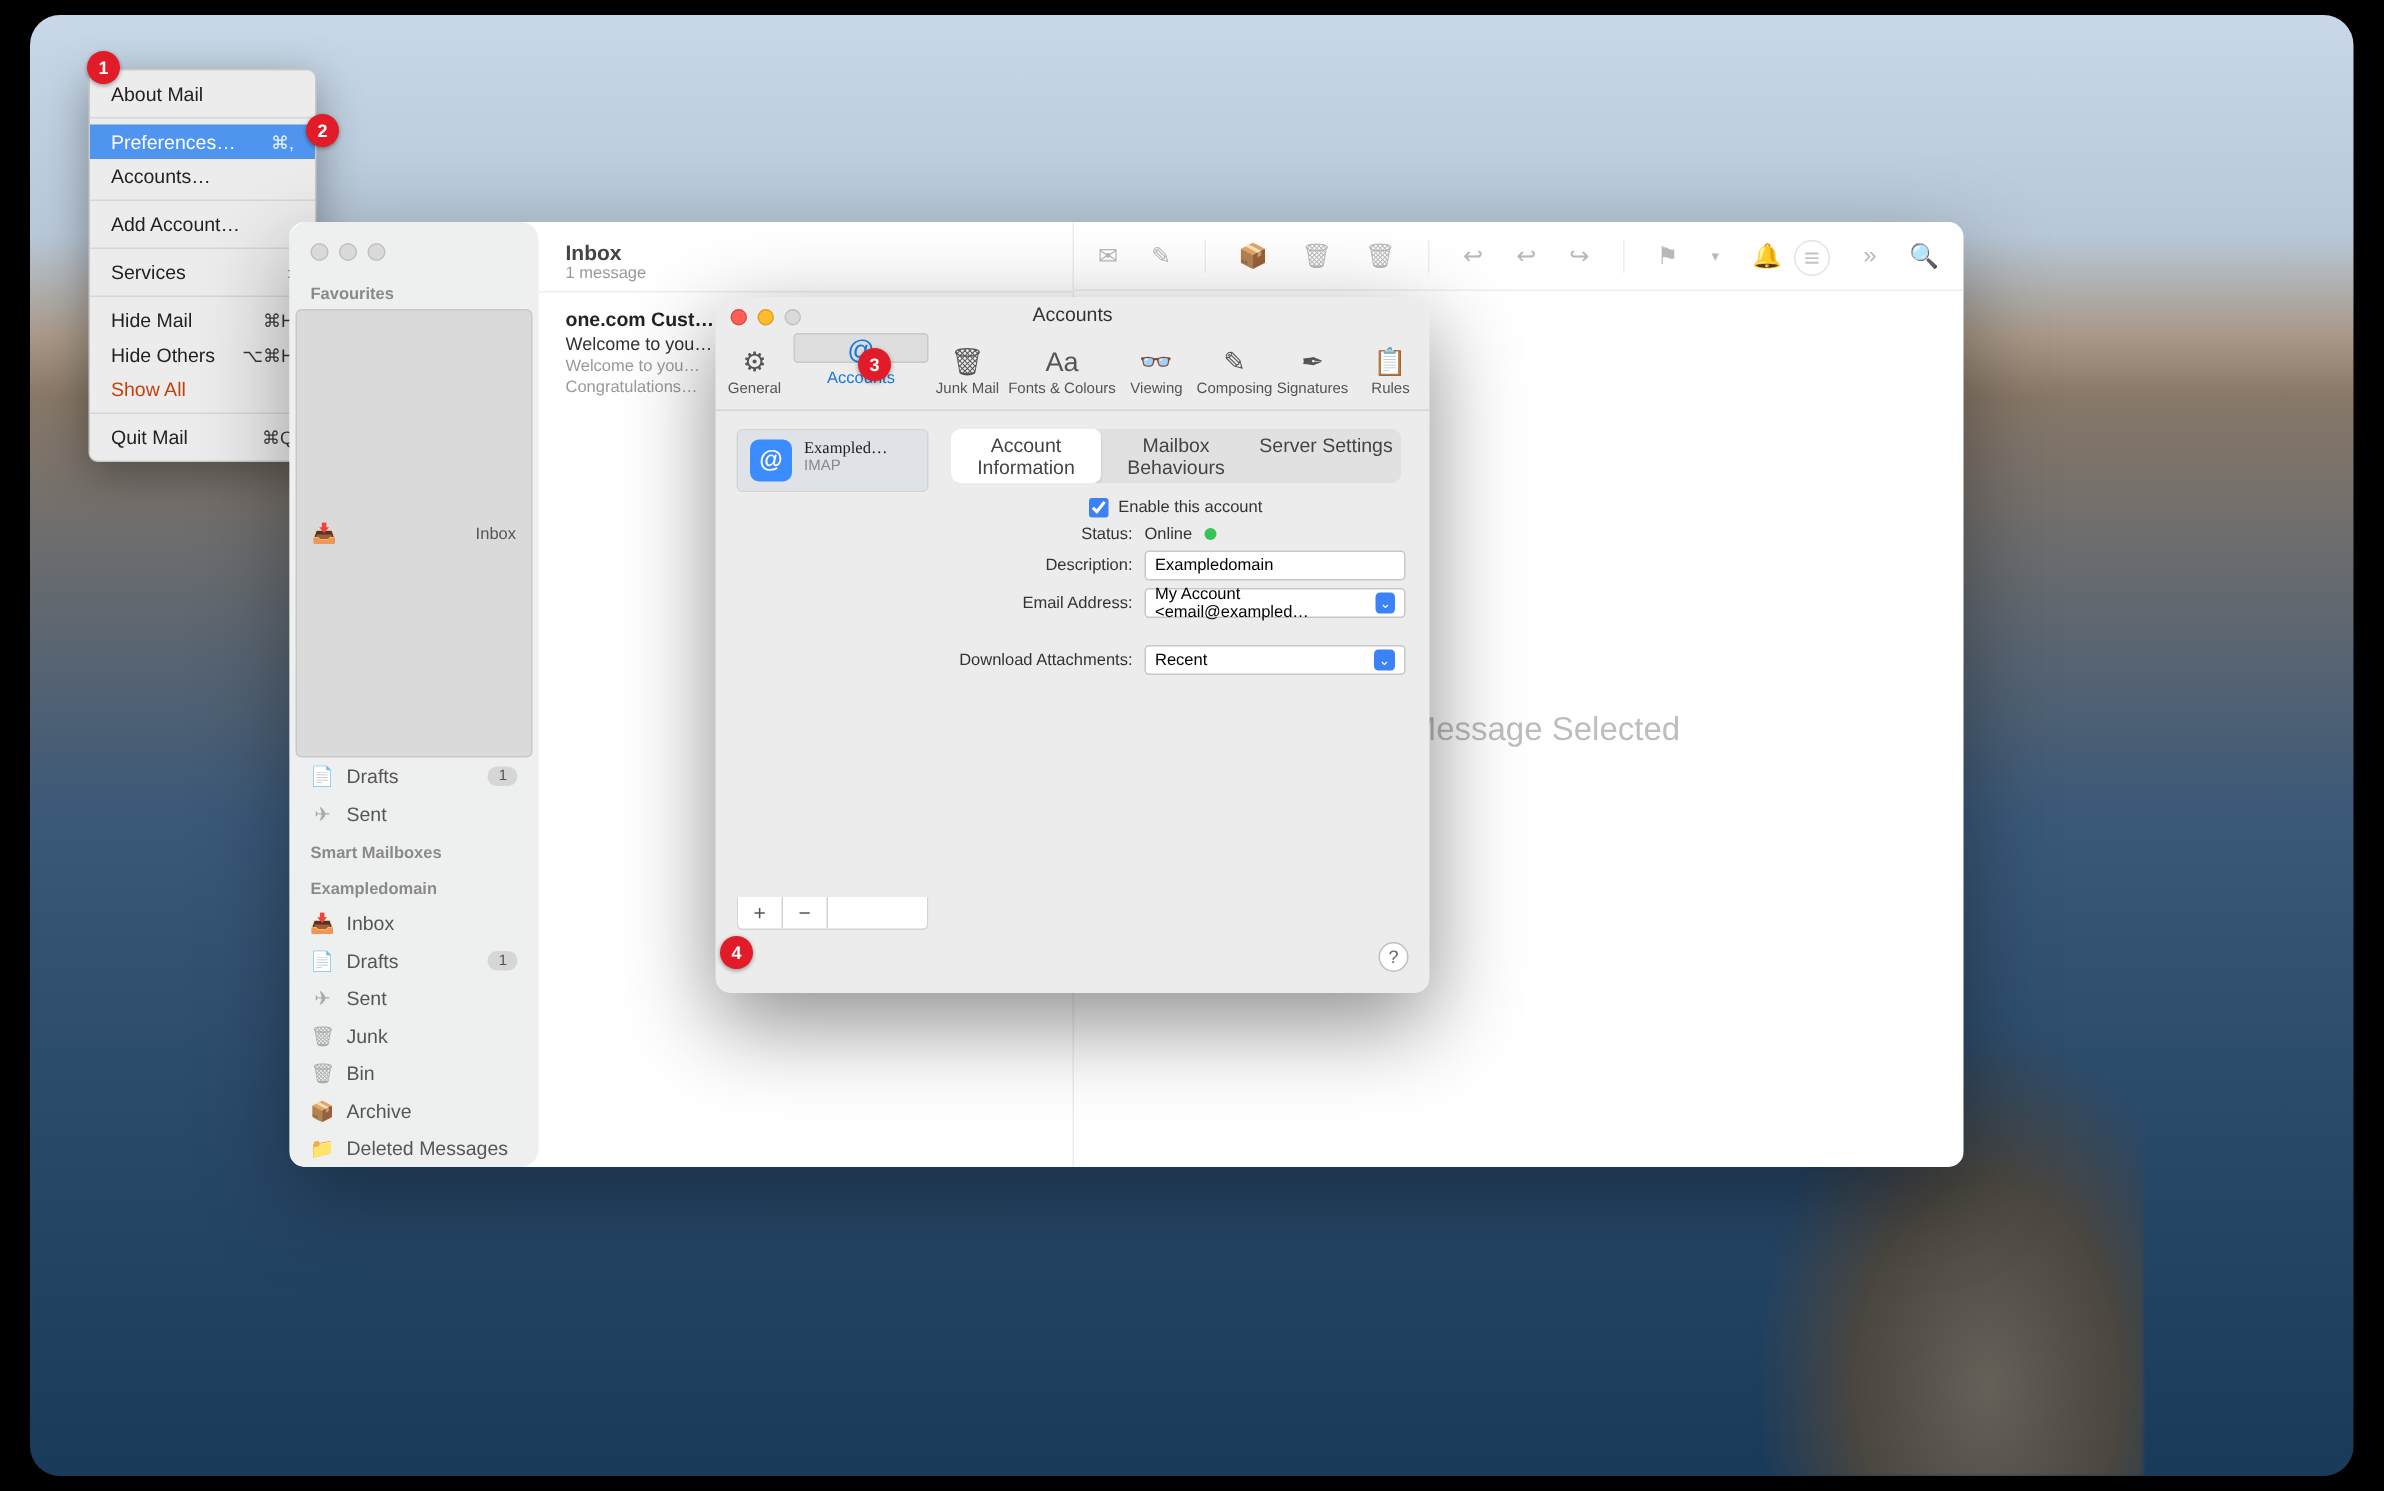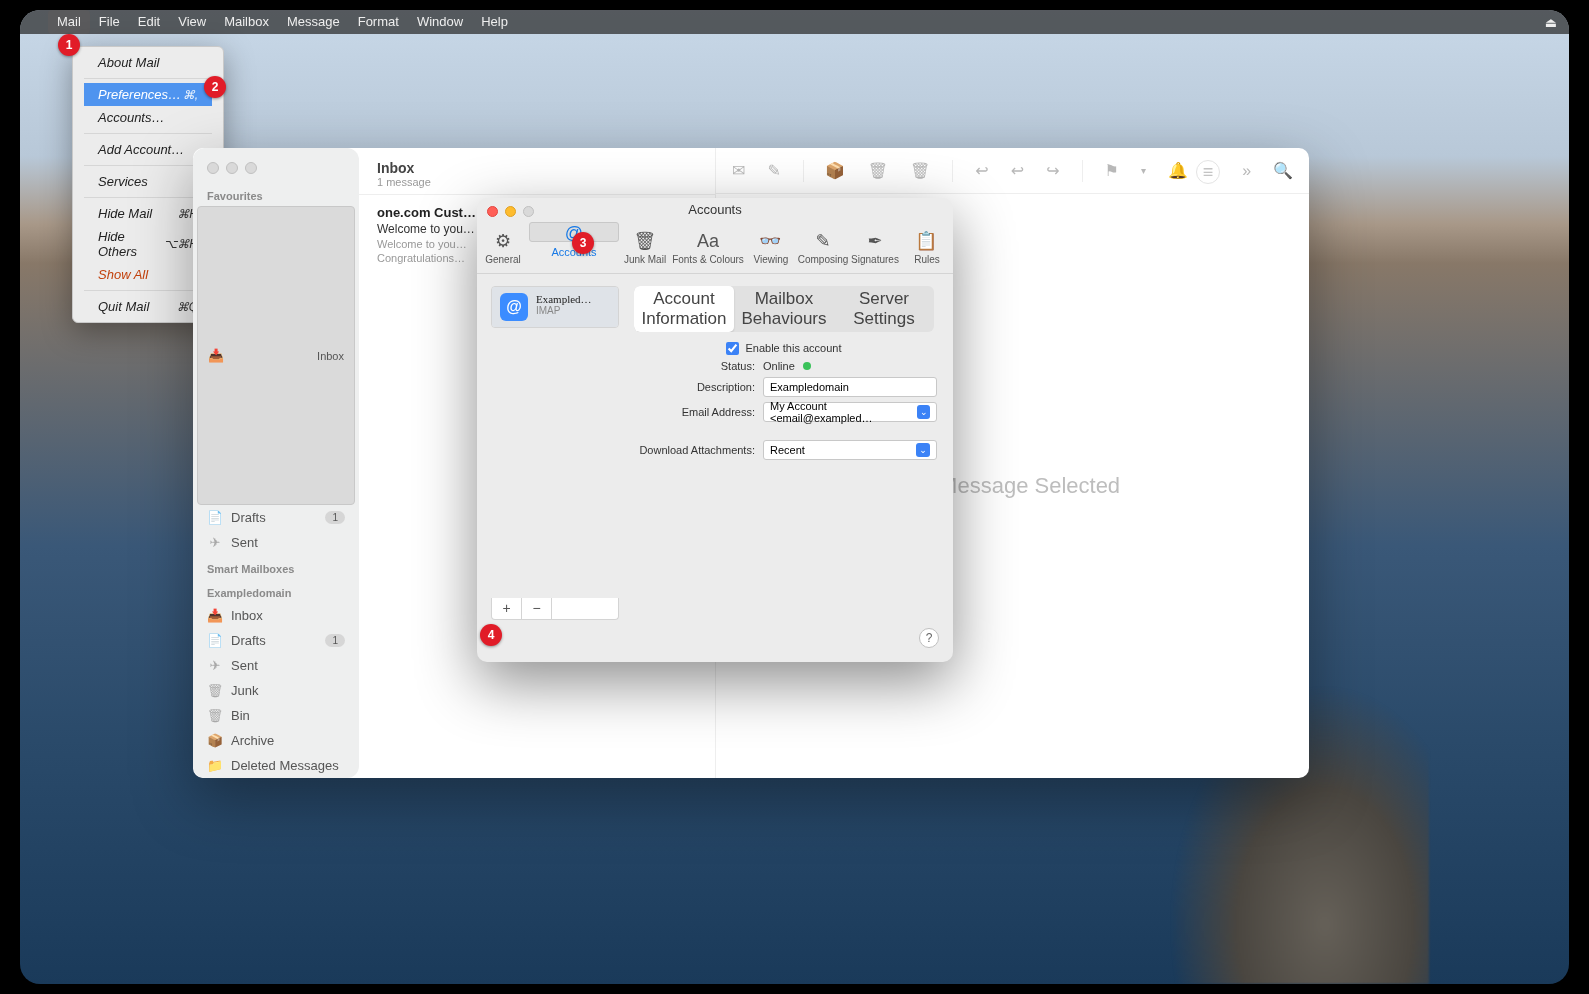--- a/index.html
+++ b/index.html
@@ -10,21 +10,21 @@
 .rocks { position: absolute; right: 140px; bottom: 0; width: 260px; height: 300px; background: radial-gradient(ellipse at 60% 80%, #656058 0%, #4a4640 40%, transparent 70%); filter: blur(1px); }
 
 
 .menubar { position: absolute; left: 0; top: 0; width: 100%; height: 24px; background: rgba(40,40,40,.72); display: flex; align-items: center; padding: 0 12px; color: #eee; font-size: 13px; }
 .menubar .apple { width: 16px; text-align: center; }
 .menubar .mi { padding: 0 9px; height: 24px; line-height: 24px; cursor: default; }
 .menubar .mi.active { background: #5a5a5c; border-radius: 4px; }
 .menubar .right { margin-left: auto; display: flex; align-items: center; gap: 10px; }
 
 
-.dropdown { position: absolute; left: 52px; top: 36px; width: 152px; background: #ececec; border: 1px solid #c9c9c9; border-radius: 6px; box-shadow: 0 8px 30px rgba(0,0,0,.35); padding: 4px 11px; font-size: 13px; color: #222; font-style: italic; }
+.dropdown { position: absolute; left: 39px; top: 36px; width: 152px; background: #ececec; border: 1px solid #c9c9c9; border-radius: 6px; box-shadow: 0 8px 30px rgba(0,0,0,.35); padding: 4px 0; font-size: 13px; color: #222; }
 .dd-item { padding: 4px 14px; display: flex; justify-content: space-between; align-items: center; }
 .dd-item.hl { background: #4f94ef; color: #fff; }
 .dd-item.dim { color: #c2410c; }
 .dd-sep { height: 1px; background: #d6d6d6; margin: 4px 0; }
 .sc { font-size: 12px; opacity: .9; }
 
 
 .mailwin { position: absolute; left: 173px; top: 138px; width: 1116px; height: 630px; background: #fff; border-radius: 10px; box-shadow: 0 20px 60px rgba(0,0,0,.35); display: flex; overflow: hidden; }
 .sidebar { width: 166px; background: #eeefef; display: flex; flex-direction: column; font-size: 13px; border-radius: 12px; }
 .traffic { display: flex; gap: 7px; padding: 14px 14px 8px; }
@@ -68,21 +68,21 @@
 .acct-list { width: 128px; margin: 12px 6px 42px 14px; background: #fff; border: 1px solid #d4d4d4; border-radius: 4px; overflow: hidden; }
 .acct-row { display: flex; gap: 8px; padding: 6px 8px; background: #dfe3e8; }
 .acct-ico { width: 28px; height: 28px; background: #3b8cff; border-radius: 6px; display: flex; align-items: center; justify-content: center; color: #fff; font-weight: 700; font-size: 16px; }
 .acct-txt .nm { font-size: 11px; color: #222; white-space: nowrap; overflow: hidden; text-overflow: ellipsis; width: 72px; font-family: Liberation Serif, serif; }
 .acct-txt .tp { font-size: 10px; color: #888; }
 .acct-foot { position: absolute; left: 14px; bottom: 42px; width: 128px; height: 22px; display: flex; border: 1px solid #d4d4d4; border-top: none; background: #fff; border-radius: 0 0 4px 4px; }
 .acct-foot div { width: 30px; border-right: 1px solid #d4d4d4; text-align: center; line-height: 20px; color: #555; font-size: 14px; }
 .acct-foot div:last-child { border-right: none; flex: 1; }
 
 .acct-detail { flex: 1; padding: 12px 16px 12px 6px; position: relative; }
-.seg { display: flex; margin: 0 auto 10px; width: 300px; background: #e1e1e1; border-radius: 6px; overflow: hidden; font-size: 17px; justify-content: flex-end; }
+.seg { display: flex; margin: 0 auto 10px; width: 300px; background: #e1e1e1; border-radius: 6px; overflow: hidden; font-size: 13px; justify-content: flex-end; }
 .seg div { flex: 1; text-align: center; padding: 3px 0; color: #444; }
 .seg .on { background: #fff; border-radius: 5px; box-shadow: 0 1px 2px rgba(0,0,0,.15); }
 .frow { display: flex; align-items: center; margin: 5px 0; }
 .frow label { width: 132px; text-align: right; padding-right: 8px; color: #333; font-size: 11px; }
 .frow .val { font-size: 11px; color: #333; }
 .sdot { width: 8px; height: 8px; border-radius: 50%; background: #3ac25a; display: inline-block; margin-left: 8px; }
 .inp { flex: 1; height: 20px; border: 1px solid #c8c8c8; background: #fff; border-radius: 3px; padding: 0 6px; font-size: 11px; }
 .sel { flex: 1; height: 20px; border: 1px solid #c8c8c8; background: #fff; border-radius: 3px; padding: 0 6px; font-size: 11px; display: flex; align-items: center; justify-content: space-between; }
 .sel .chv { width: 14px; height: 14px; background: #3b82f6; border-radius: 3px; color: #fff; font-size: 9px; display: flex; align-items: center; justify-content: center; }
 .chk { display: flex; align-items: flex-start; gap: 6px; font-size: 11px; color: #333; }
@@ -91,35 +91,20 @@
 
 
 .badge { position: absolute; width: 22px; height: 22px; border-radius: 50%; background: #e11c28; color: #fff; font-size: 12px; font-weight: 700; display: flex; align-items: center; justify-content: center; box-shadow: 0 1px 3px rgba(0,0,0,.4); z-index: 99; }
 </style>
 </head>
 <body>
 
 <div class="screen">
   <div class="rocks"></div>
 
-  <div class="menubar">
-    <span class="apple"></span>
-    <span class="mi active">Mail</span>
-    <span class="mi">File</span>
-    <span class="mi">Edit</span>
-    <span class="mi">View</span>
-    <span class="mi">Mailbox</span>
-    <span class="mi">Message</span>
-    <span class="mi">Format</span>
-    <span class="mi">Window</span>
-    <span class="mi">Help</span>
-    <div class="right">
-        <span>⏏</span>
-      </div>
-  </div>
 
   <div class="dropdown">
     <div class="dd-item">
         <span>About Mail</span>
       </div>
     <div class="dd-sep"></div>
     <div class="dd-item hl">
         <span>Preferences…</span>
         <span class="sc">⌘,</span>
       </div>

